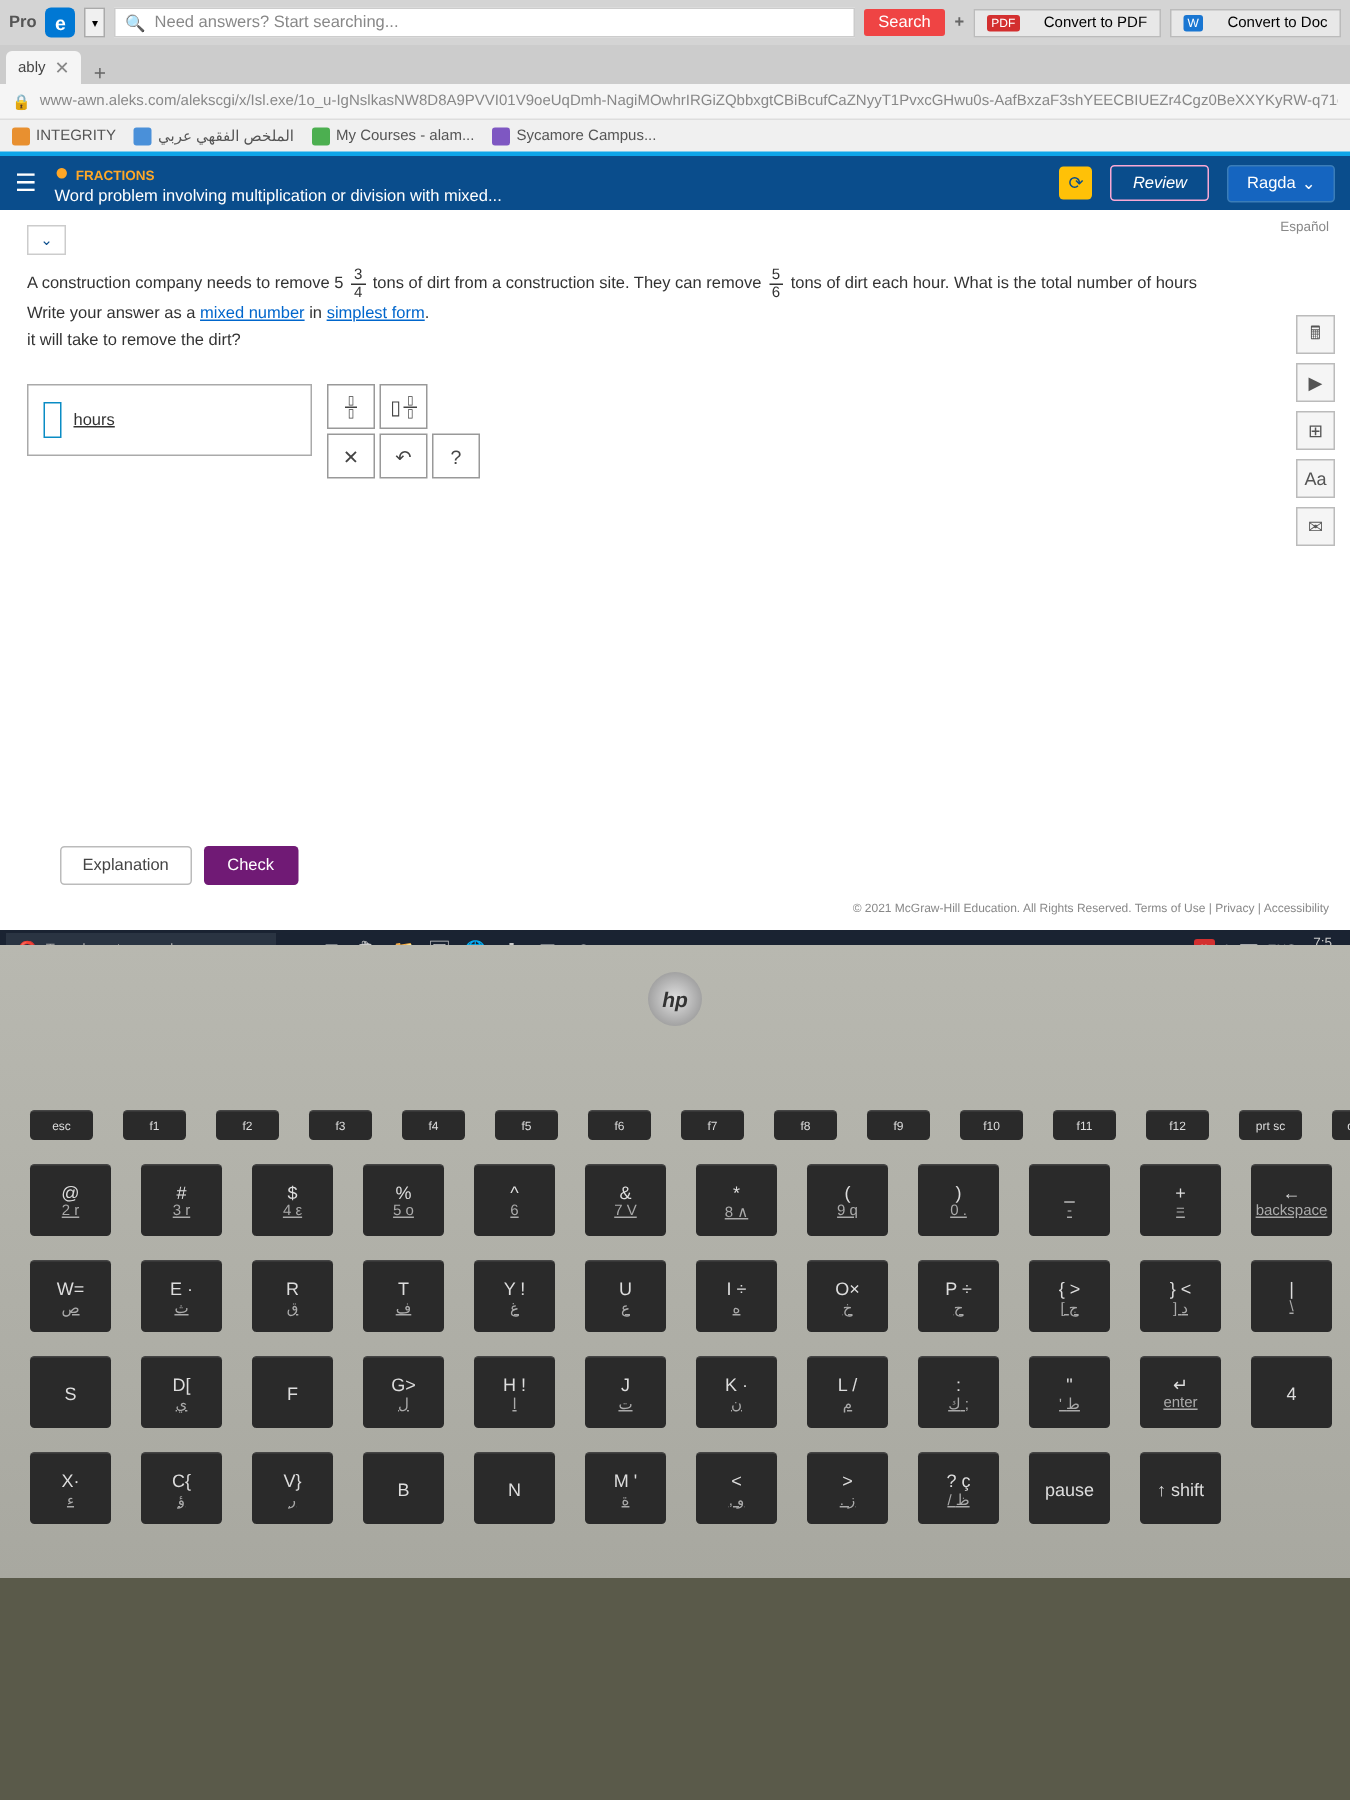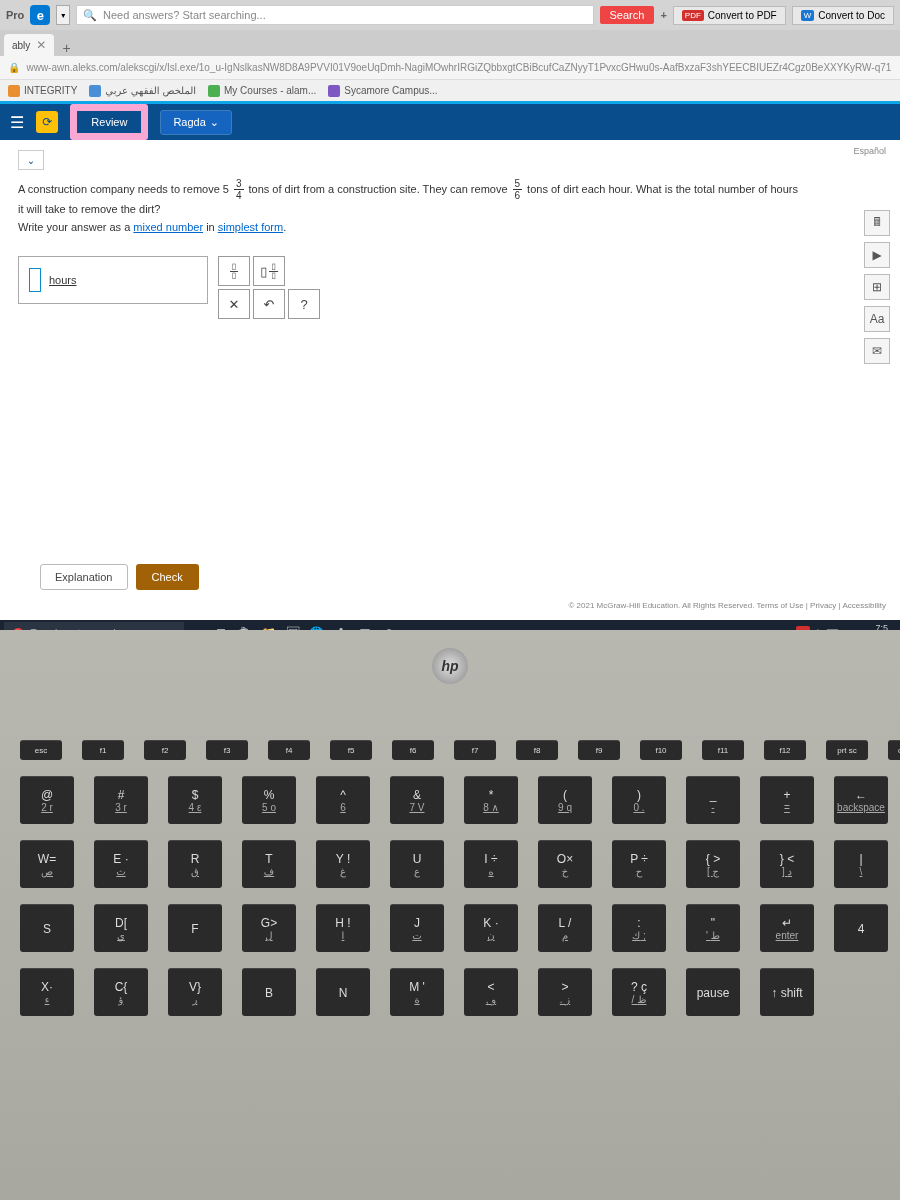--- a/index.html
+++ b/index.html
@@ -10,21 +10,21 @@
   
   .browser-toolbar { height: 30px; background: #d4d4d4; display: flex; align-items: center; gap: 6px; padding: 0 6px; font-size: 11px; }
   .pro-label { color: #555; font-weight: bold; }
   .e-icon { width: 20px; height: 20px; background: #0078d4; color: white; border-radius: 4px; display: flex; align-items: center; justify-content: center; font-weight: bold; font-size: 13px; }
   .dropdown-btn { width: 14px; height: 20px; border: 1px solid #aaa; background: #f0f0f0; display: flex; align-items: center; justify-content: center; font-size: 8px; }
   .search-bar { flex: 1; height: 20px; background: white; border: 1px solid #ccc; display: flex; align-items: center; padding: 0 6px; color: #888; }
   .search-icon { margin-right: 6px; color: #666; }
   .toolbar-right { display: flex; align-items: center; gap: 6px; }
   .search-btn { background: #ef4444; color: white; padding: 3px 10px; border-radius: 2px; font-size: 11px; }
   .plus-sign { color: #666; font-weight: bold; }
-  .convert-btn { background: #e8e8e8; border: 1px solid #bbb; padding: 3px 8px; font-size: 10px; display: flex; align-items: center; gap: 4px; }
+  .convert-btn { background: #e8e8e8; border: 1px solid #bbb; padding: 3px 8px; font-size: 10px; display: flex; align-items: center; gap: 16px; }
   .pdf-badge { background: #d32f2f; color: white; padding: 1px 3px; font-size: 8px; border-radius: 2px; }
   .doc-badge { background: #1976d2; color: white; padding: 1px 3px; font-size: 8px; border-radius: 2px; }
   
   
   .tab-bar { height: 26px; background: #cccccc; display: flex; align-items: flex-end; padding-left: 4px; }
   .tab { height: 22px; background: #f5f5f5; padding: 0 8px; display: flex; align-items: center; gap: 6px; font-size: 10px; border-radius: 4px 4px 0 0; color: #444; }
   .tab-close { color: #888; cursor: pointer; font-size: 12px; }
   .tab-plus { padding: 0 8px; color: #666; font-size: 14px; }
   
   
@@ -41,21 +41,21 @@
   .bm-icon.purple { background: #7e57c2; }
   
   
   .aleks-header { height: 36px; background: #0a4d8c; display: flex; align-items: center; padding: 0 10px; gap: 12px; color: white; }
   .hamburger { font-size: 16px; cursor: pointer; }
   .header-text { flex: 1; }
   .category { font-size: 9px; color: #ffa726; font-weight: bold; }
   .category-dot { color: #ffa726; }
   .topic-title { font-size: 11px; color: white; }
   .refresh-icon { width: 22px; height: 22px; background: #ffc107; border-radius: 3px; display: flex; align-items: center; justify-content: center; color: #0a4d8c; font-size: 12px; }
-  .review-btn { background: transparent; border: 7px solid #f9a8d4; color: white; padding: 5px 14px; font-size: 11px; border-radius: 3px; }
+  .review-btn { background: transparent; border: 1px solid #f9a8d4; color: white; padding: 5px 14px; font-size: 11px; border-radius: 3px; font-style: italic; }
   .user-btn { background: #1565c0; border: 1px solid #3a7db8; color: white; padding: 5px 12px; font-size: 11px; border-radius: 3px; display: flex; align-items: center; gap: 4px; }
   
   .content-area { background: white; padding: 10px 18px; position: relative; height: 480px; }
   .espanol { position: absolute; right: 14px; top: 6px; font-size: 9px; color: #888; }
   .chevron-down-btn { width: 26px; height: 20px; border: 1px solid #ccc; background: white; display: flex; align-items: center; justify-content: center; color: #0a4d8c; font-size: 10px; margin-bottom: 8px; }
   
   .question { font-size: 11px; color: #333; line-height: 1.6; margin-bottom: 12px; }
   .question-line { display: flex; align-items: center; flex-wrap: wrap; gap: 3px; }
   .fraction { display: inline-flex; flex-direction: column; align-items: center; font-size: 10px; margin: 0 2px; vertical-align: middle; }
   .frac-top { border-bottom: 1px solid #333; padding: 0 2px; line-height: 1.1; }
@@ -70,33 +70,33 @@
   .tool-palette { display: grid; grid-template-columns: repeat(3, 32px); grid-template-rows: repeat(2, 30px); gap: 3px; }
   .tool-btn { border: 1px solid #999; background: white; display: flex; align-items: center; justify-content: center; font-size: 13px; color: #444; cursor: pointer; }
   .mini-frac { display: flex; flex-direction: column; align-items: center; font-size: 8px; line-height: 1; }
   .mini-frac-top { border-bottom: 1px solid #444; padding: 0 2px; }
   
   .side-tools { position: absolute; right: 10px; top: 70px; display: flex; flex-direction: column; gap: 6px; }
   .side-tool { width: 26px; height: 26px; border: 1px solid #bbb; background: #f5f5f5; display: flex; align-items: center; justify-content: center; font-size: 12px; color: #555; }
   
   .bottom-buttons { position: absolute; bottom: 30px; left: 40px; display: flex; gap: 8px; }
   .exp-btn { background: white; border: 1px solid #bbb; padding: 6px 14px; font-size: 11px; border-radius: 3px; color: #444; }
-  .check-btn { background: #a16207; color: white; border: none; padding: 6px 16px; font-size: 11px; border-radius: 3px; }
+  .check-btn { background: #701a75; color: white; border: none; padding: 6px 16px; font-size: 11px; border-radius: 3px; }
   
   .copyright { position: absolute; bottom: 10px; right: 14px; font-size: 8px; color: #888; }
   
   
   .taskbar { height: 26px; background: #1a2332; display: flex; align-items: center; padding: 0 4px; gap: 2px; }
   .task-search { flex: 0 0 180px; height: 22px; background: #2a3442; color: #aaa; display: flex; align-items: center; padding: 0 8px; font-size: 10px; gap: 6px; }
   .task-icon { width: 22px; height: 22px; display: flex; align-items: center; justify-content: center; color: #ccc; font-size: 12px; }
   .task-right { margin-left: auto; display: flex; align-items: center; gap: 6px; color: #ccc; font-size: 9px; padding-right: 8px; }
   .notif-badge { background: #d32f2f; color: white; width: 14px; height: 14px; border-radius: 2px; display: flex; align-items: center; justify-content: center; font-size: 9px; }
   
   
-  .laptop-body { height: 570px; background: linear-gradient(180deg, #b8b8b0 0%, #a8a8a0 100%); position: relative; }
+  .laptop-body { height: 422px; background: linear-gradient(180deg, #b8b8b0 0%, #a8a8a0 100%); position: relative; }
   .hp-logo { position: absolute; top: 18px; left: 50%; transform: translateX(-50%); width: 36px; height: 36px; border-radius: 50%; background: radial-gradient(circle, #e0e0e0 0%, #888 100%); display: flex; align-items: center; justify-content: center; font-style: italic; font-weight: bold; color: #333; font-size: 14px; }
   
   .keyboard { position: absolute; top: 100px; left: 0; right: 0; padding: 10px 20px; }
   .key-row { display: flex; gap: 20px; margin-bottom: 16px; justify-content: flex-start; }
   .key { background: #2a2a2a; color: #ddd; border-radius: 3px; display: flex; flex-direction: column; align-items: center; justify-content: center; font-size: 9px; min-width: 28px; height: 24px; padding: 2px 4px; border-top: 1px solid #444; }
   .key.fn { height: 20px; font-size: 8px; min-width: 42px; }
   .key.main { height: 48px; min-width: 54px; font-size: 11px; }
   .key.main .top { font-size: 12px; }
   .key.main .bot { font-size: 10px; color: #aaa; text-decoration: underline; }
 </style>
@@ -154,20 +154,24 @@
         <span>My Courses - alam...</span>
       </div>
     <div class="bookmark">
         <div class="bm-icon purple"></div>
         <span>Sycamore Campus...</span>
       </div>
   </div>
 
   <div class="aleks-header">
     <span class="hamburger">☰</span>
+    <div class="header-text">
+      <div><span class="category-dot">●</span> <span class="category">FRACTIONS</span></div>
+      <div class="topic-title">Word problem involving multiplication or division with mixed...</div>
+    </div>
     <div class="refresh-icon">⟳</div>
     <button class="review-btn">Review</button>
     <button class="user-btn">
         <span>Ragda</span> 
         <span>⌄</span>
       </button>
   </div>
 
   <div class="content-area">
     <span class="espanol">Español</span>
@@ -180,27 +184,27 @@
             <span class="frac-top">3</span>
             <span class="frac-bot">4</span>
           </span>
         <span>tons of dirt from a construction site. They can remove</span>
         <span class="fraction">
             <span class="frac-top">5</span>
             <span class="frac-bot">6</span>
           </span>
         <span>tons of dirt each hour. What is the total number of hours</span>
       </div>
-      <div>it will take to remove the dirt?</div>
       <div>
         <span>Write your answer as a</span>
         <span class="link-text">mixed number</span>
         <span>in</span>
         <span class="link-text">simplest form</span><span>.</span>
       </div>
+      <div>it will take to remove the dirt?</div>
     </div>
 
     <div class="answer-area">
       <div class="answer-box">
         <div class="cursor-box"></div>
         <span class="hours-label">hours</span>
       </div>
       <div class="tool-palette">
         <div class="tool-btn">
           <span class="mini-frac">

